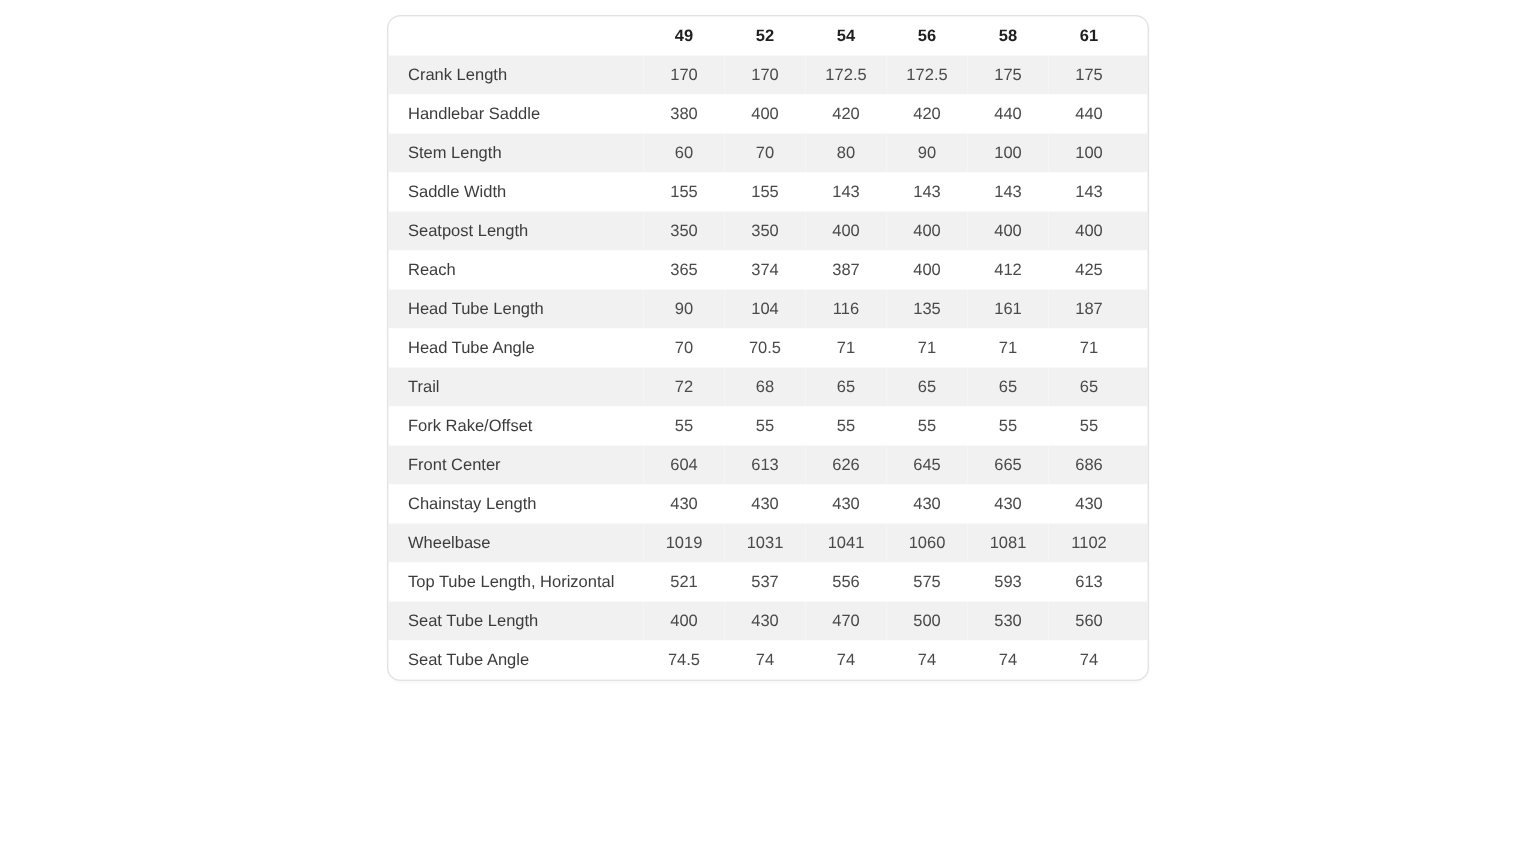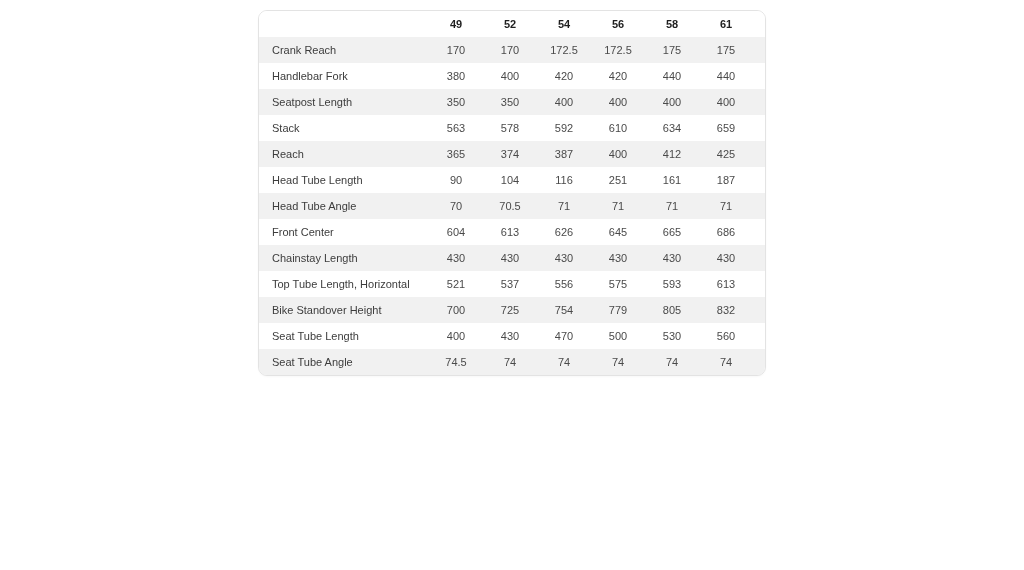--- a/index.html
+++ b/index.html
@@ -76,119 +76,146 @@
             <th class="val-col">52</th>
             <th class="val-col">54</th>
             <th class="val-col">56</th>
             <th class="val-col">58</th>
             <th class="val-col">61</th>
           </tr>
       </thead>
       <tbody>
 
       <tr>
-            <td class="label-col">Crank Reach</td>
+            <td class="label-col">Crank Length</td>
             <td class="val-col">170</td>
             <td class="val-col">170</td>
             <td class="val-col">172.5</td>
             <td class="val-col">172.5</td>
             <td class="val-col">175</td>
             <td class="val-col">175</td>
           </tr>
           <tr>
-            <td class="label-col">Handlebar Fork</td>
+            <td class="label-col">Handlebar Saddle</td>
             <td class="val-col">380</td>
             <td class="val-col">400</td>
             <td class="val-col">420</td>
             <td class="val-col">420</td>
             <td class="val-col">440</td>
             <td class="val-col">440</td>
           </tr>
           <tr>
+            <td class="label-col">Stem Length</td>
+            <td class="val-col">60</td>
+            <td class="val-col">70</td>
+            <td class="val-col">80</td>
+            <td class="val-col">90</td>
+            <td class="val-col">100</td>
+            <td class="val-col">100</td>
+          </tr>
+          <tr>
+            <td class="label-col">Saddle Width</td>
+            <td class="val-col">155</td>
+            <td class="val-col">155</td>
+            <td class="val-col">143</td>
+            <td class="val-col">143</td>
+            <td class="val-col">143</td>
+            <td class="val-col">143</td>
+          </tr>
+          <tr>
             <td class="label-col">Seatpost Length</td>
             <td class="val-col">350</td>
             <td class="val-col">350</td>
             <td class="val-col">400</td>
             <td class="val-col">400</td>
             <td class="val-col">400</td>
             <td class="val-col">400</td>
-          </tr>
-          <tr>
-            <td class="label-col">Stack</td>
-            <td class="val-col">563</td>
-            <td class="val-col">578</td>
-            <td class="val-col">592</td>
-            <td class="val-col">610</td>
-            <td class="val-col">634</td>
-            <td class="val-col">659</td>
           </tr>
           <tr>
             <td class="label-col">Reach</td>
             <td class="val-col">365</td>
             <td class="val-col">374</td>
             <td class="val-col">387</td>
             <td class="val-col">400</td>
             <td class="val-col">412</td>
             <td class="val-col">425</td>
           </tr>
           <tr>
             <td class="label-col">Head Tube Length</td>
             <td class="val-col">90</td>
             <td class="val-col">104</td>
             <td class="val-col">116</td>
-            <td class="val-col">251</td>
+            <td class="val-col">135</td>
             <td class="val-col">161</td>
             <td class="val-col">187</td>
           </tr>
           <tr>
             <td class="label-col">Head Tube Angle</td>
             <td class="val-col">70</td>
             <td class="val-col">70.5</td>
             <td class="val-col">71</td>
             <td class="val-col">71</td>
             <td class="val-col">71</td>
             <td class="val-col">71</td>
+          </tr>
+          <tr>
+            <td class="label-col">Trail</td>
+            <td class="val-col">72</td>
+            <td class="val-col">68</td>
+            <td class="val-col">65</td>
+            <td class="val-col">65</td>
+            <td class="val-col">65</td>
+            <td class="val-col">65</td>
+          </tr>
+          <tr>
+            <td class="label-col">Fork Rake/Offset</td>
+            <td class="val-col">55</td>
+            <td class="val-col">55</td>
+            <td class="val-col">55</td>
+            <td class="val-col">55</td>
+            <td class="val-col">55</td>
+            <td class="val-col">55</td>
           </tr>
           <tr>
             <td class="label-col">Front Center</td>
             <td class="val-col">604</td>
             <td class="val-col">613</td>
             <td class="val-col">626</td>
             <td class="val-col">645</td>
             <td class="val-col">665</td>
             <td class="val-col">686</td>
           </tr>
           <tr>
             <td class="label-col">Chainstay Length</td>
             <td class="val-col">430</td>
             <td class="val-col">430</td>
             <td class="val-col">430</td>
             <td class="val-col">430</td>
             <td class="val-col">430</td>
             <td class="val-col">430</td>
           </tr>
           <tr>
+            <td class="label-col">Wheelbase</td>
+            <td class="val-col">1019</td>
+            <td class="val-col">1031</td>
+            <td class="val-col">1041</td>
+            <td class="val-col">1060</td>
+            <td class="val-col">1081</td>
+            <td class="val-col">1102</td>
+          </tr>
+          <tr>
             <td class="label-col">Top Tube Length, Horizontal</td>
             <td class="val-col">521</td>
             <td class="val-col">537</td>
             <td class="val-col">556</td>
             <td class="val-col">575</td>
             <td class="val-col">593</td>
             <td class="val-col">613</td>
           </tr>
           <tr>
-            <td class="label-col">Bike Standover Height</td>
-            <td class="val-col">700</td>
-            <td class="val-col">725</td>
-            <td class="val-col">754</td>
-            <td class="val-col">779</td>
-            <td class="val-col">805</td>
-            <td class="val-col">832</td>
-          </tr>
-          <tr>
             <td class="label-col">Seat Tube Length</td>
             <td class="val-col">400</td>
             <td class="val-col">430</td>
             <td class="val-col">470</td>
             <td class="val-col">500</td>
             <td class="val-col">530</td>
             <td class="val-col">560</td>
           </tr>
           <tr>
             <td class="label-col">Seat Tube Angle</td>

